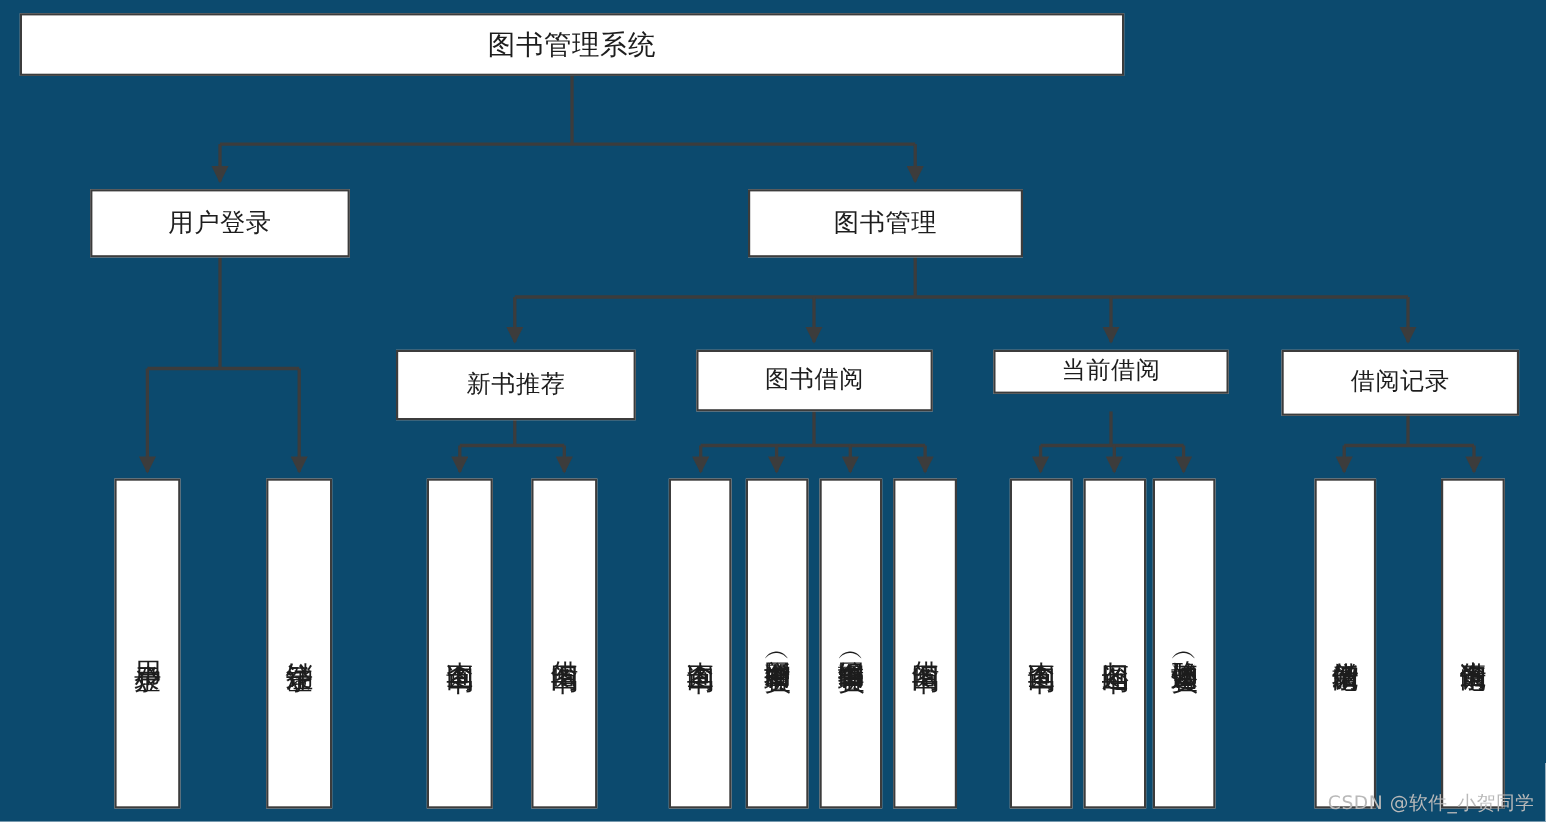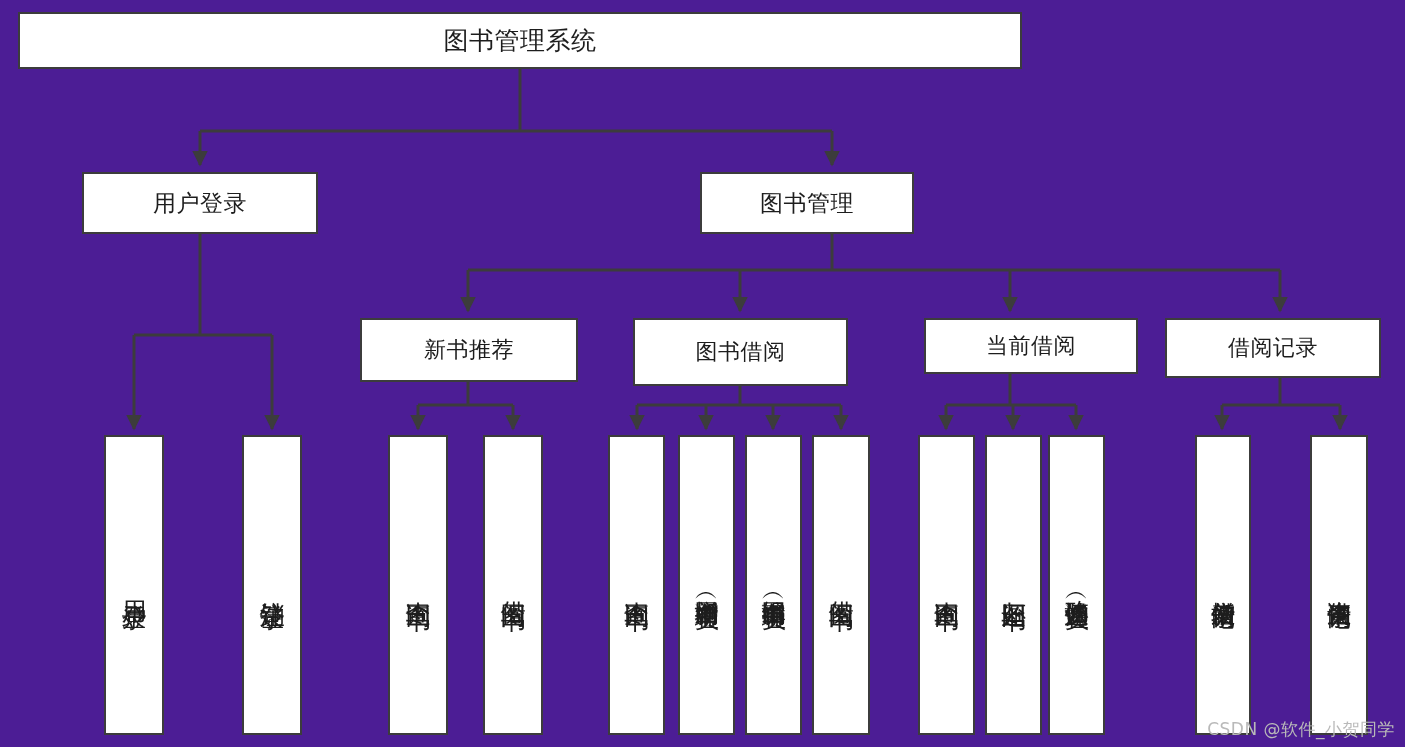--- a/index.html
+++ b/index.html
@@ -7,21 +7,21 @@
     padding: 0;
     background: #ffffff;
   }
   body {
     font-family: "DejaVu Sans", "Liberation Sans", sans-serif;
   }
   #diagram-root {
     position: relative;
     width: 1405px;
     height: 747px;
-    background: #4c1d95;
+    background: #0c4a6e;
     overflow: hidden;
   }
   #edge-layer {
     position: absolute;
     left: 0;
     top: 0;
     width: 1405px;
     height: 747px;
     pointer-events: none;
   }
@@ -141,33 +141,33 @@
   </svg>
 
   <div class="node lvl0" style="left:18px; top:12px; width:1004px; height:57px;">
     <span class="node-label">图书管理系统</span>
   </div>
 
   <div class="node lvl1" style="left:82px; top:172px; width:236px; height:62px;">
     <span class="node-label">用户登录</span>
   </div>
 
-  <div class="node lvl1" style="left:700px; top:172px; width:214px; height:62px;">
+  <div class="node lvl1" style="left:680px; top:172px; width:250px; height:62px;">
     <span class="node-label">图书管理</span>
   </div>
 
   <div class="node lvl2" style="left:360px; top:318px; width:218px; height:64px;">
     <span class="node-label">新书推荐</span>
   </div>
 
-  <div class="node lvl2" style="left:633px; top:318px; width:215px; height:68px;">
+  <div class="node lvl2" style="left:633px; top:318px; width:215px; height:56px;">
     <span class="node-label">图书借阅</span>
   </div>
 
-  <div class="node lvl2" style="left:924px; top:318px; width:214px; height:56px;">
+  <div class="node lvl2" style="left:903px; top:318px; width:214px; height:40px;">
     <span class="node-label">当前借阅</span>
   </div>
 
   <div class="node lvl2" style="left:1165px; top:318px; width:216px; height:60px;justify-content:center;">
     <span class="node-label">借阅记录</span>
   </div>
 
   <div class="node leaf" style="left:104px; top:435px; width:60px; height:300px;">
     <span class="node-label">用户登录</span>
   </div>

